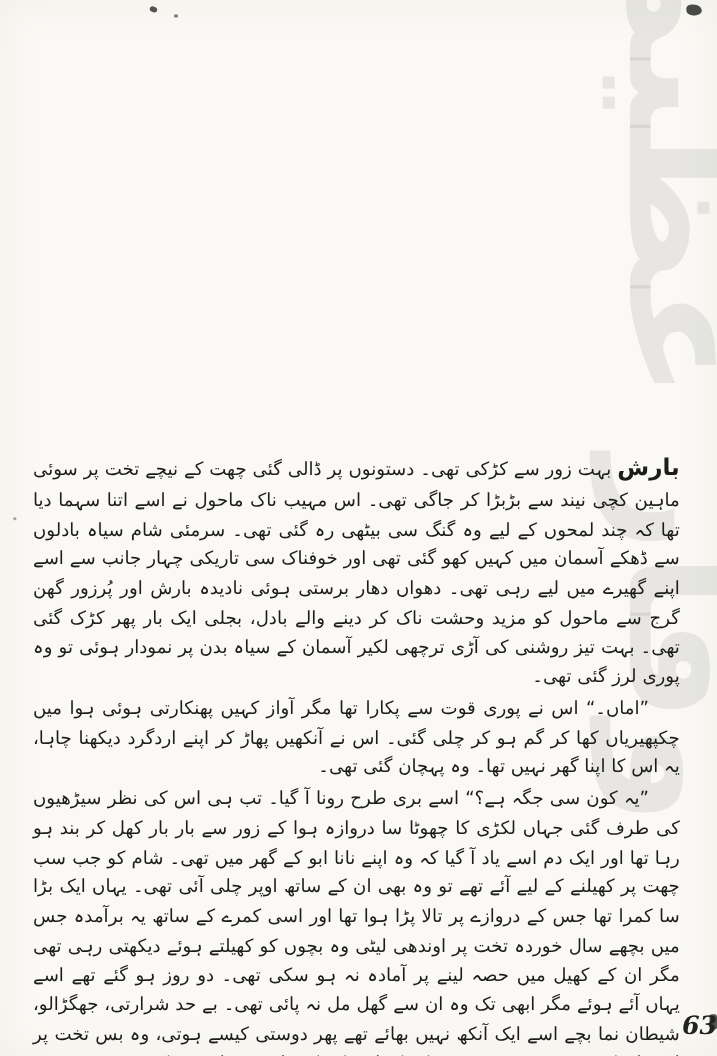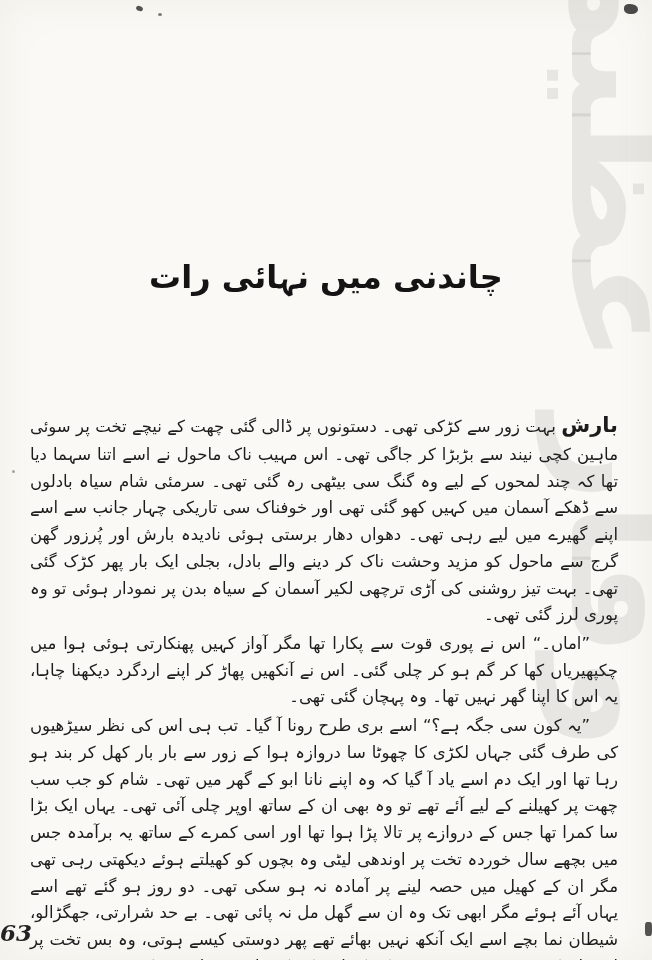--- a/index.html
+++ b/index.html
@@ -65,21 +65,21 @@
   }
   .lead-word {
     font-weight: 700;
     font-size: 21px;
   }
   .page-number {
     position: absolute;
     bottom: 14px;
     left: 0;
     width: 100%;
-    text-align: left;
+    text-align: right;
     font-family: "DejaVu Serif", serif;
     font-style: italic;
     font-weight: 700;
     font-size: 23px;
     color: #222;
   }
   
   .speck {
     position: absolute;
     background: #2a2a2a;
@@ -98,21 +98,20 @@
 <div class="page">
 
   <div class="watermark">وقار عظیم</div>
 
   <div class="speck s1"></div>
   <div class="speck s2"></div>
   <div class="speck s3"></div>
   <div class="speck s4"></div>
   <div class="speck s5"></div>
 
-  <h1 class="title">چاندنی میں نہائی رات</h1>
 
   <div class="body-text">
     <p>
       <span class="lead-word">بارش</span>
       <span>بہت زور سے کڑکی تھی۔ دستونوں پر ڈالی گئی چھت کے نیچے تخت پر سوئی ماہین کچی نیند سے بڑبڑا کر جاگی تھی۔ اس مہیب ناک ماحول نے اسے اتنا سہما دیا تھا کہ چند لمحوں کے لیے وہ گنگ سی بیٹھی رہ گئی تھی۔ سرمئی شام سیاہ بادلوں سے ڈھکے آسمان میں کہیں کھو گئی تھی اور خوفناک سی تاریکی چہار جانب سے اسے اپنے گھیرے میں لیے رہی تھی۔ دھواں دھار برستی ہوئی نادیدہ بارش اور پُرزور گھن گرج سے ماحول کو مزید وحشت ناک کر دینے والے بادل، بجلی ایک بار پھر کڑک گئی تھی۔ بہت تیز روشنی کی آڑی ترچھی لکیر آسمان کے سیاہ بدن پر نمودار ہوئی تو وہ پوری لرز گئی تھی۔</span>
     </p>
     <p>”اماں۔“ اس نے پوری قوت سے پکارا تھا مگر آواز کہیں پھنکارتی ہوئی ہوا میں چکپھیریاں کھا کر گم ہو کر چلی گئی۔ اس نے آنکھیں پھاڑ کر اپنے اردگرد دیکھنا چاہا، یہ اس کا اپنا گھر نہیں تھا۔ وہ پہچان گئی تھی۔</p>
     <p>”یہ کون سی جگہ ہے؟“ اسے بری طرح رونا آ گیا۔ تب ہی اس کی نظر سیڑھیوں کی طرف گئی جہاں لکڑی کا چھوٹا سا دروازہ ہوا کے زور سے بار بار کھل کر بند ہو رہا تھا اور ایک دم اسے یاد آ گیا کہ وہ اپنے نانا ابو کے گھر میں تھی۔ شام کو جب سب چھت پر کھیلنے کے لیے آئے تھے تو وہ بھی ان کے ساتھ اوپر چلی آئی تھی۔ یہاں ایک بڑا سا کمرا تھا جس کے دروازے پر تالا پڑا ہوا تھا اور اسی کمرے کے ساتھ یہ برآمدہ جس میں بچھے سال خوردہ تخت پر اوندھی لیٹی وہ بچوں کو کھیلتے ہوئے دیکھتی رہی تھی مگر ان کے کھیل میں حصہ لینے پر آمادہ نہ ہو سکی تھی۔ دو روز ہو گئے تھے اسے یہاں آئے ہوئے مگر ابھی تک وہ ان سے گھل مل نہ پائی تھی۔ بے حد شرارتی، جھگڑالو، شیطان نما بچے اسے ایک آنکھ نہیں بھائے تھے پھر دوستی کیسے ہوتی، وہ بس تخت پر لیٹی ان کے عجیب و غریب قسم کے کھیل دیکھ کر دل ہی دل میں کڑھتی رہی تھی۔ آسمان</p>
   </div>
 

